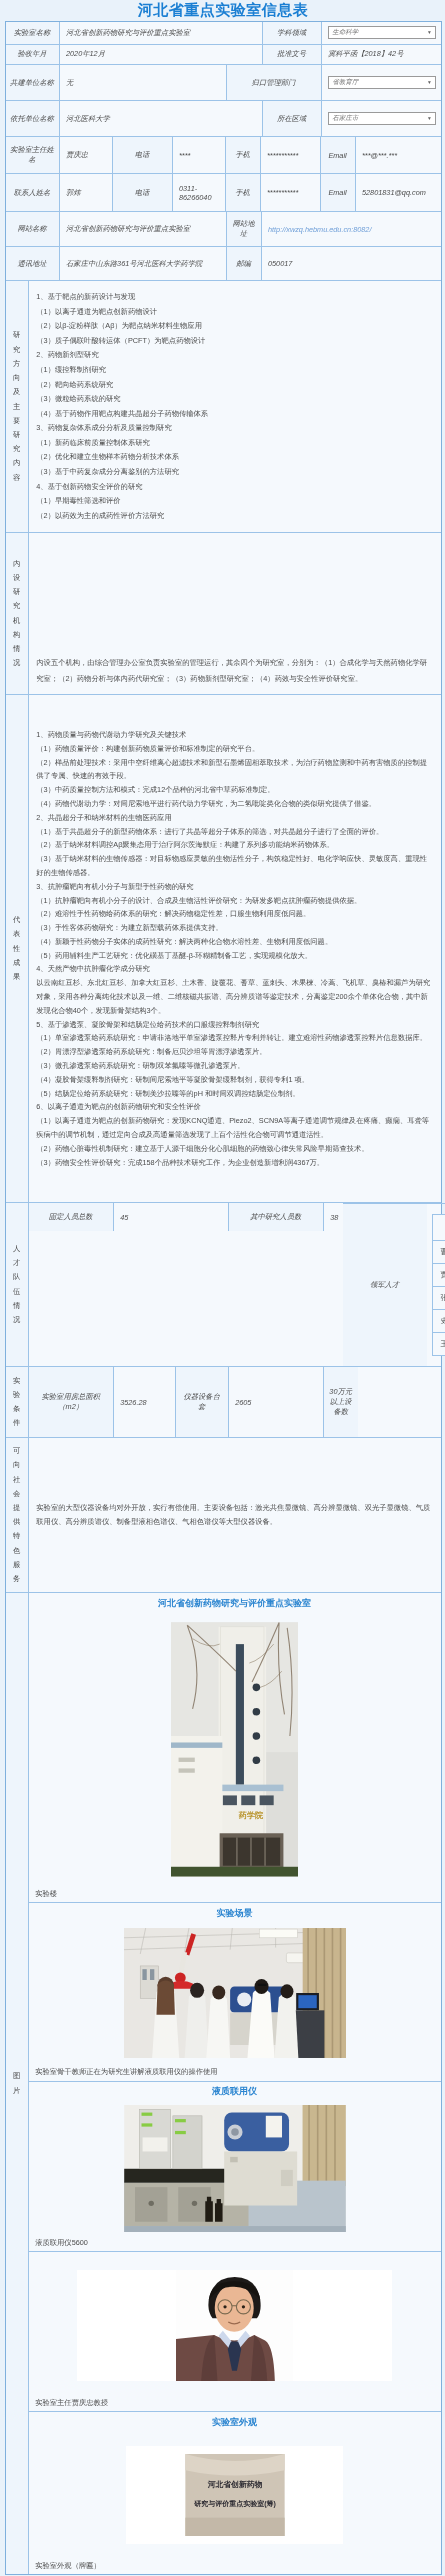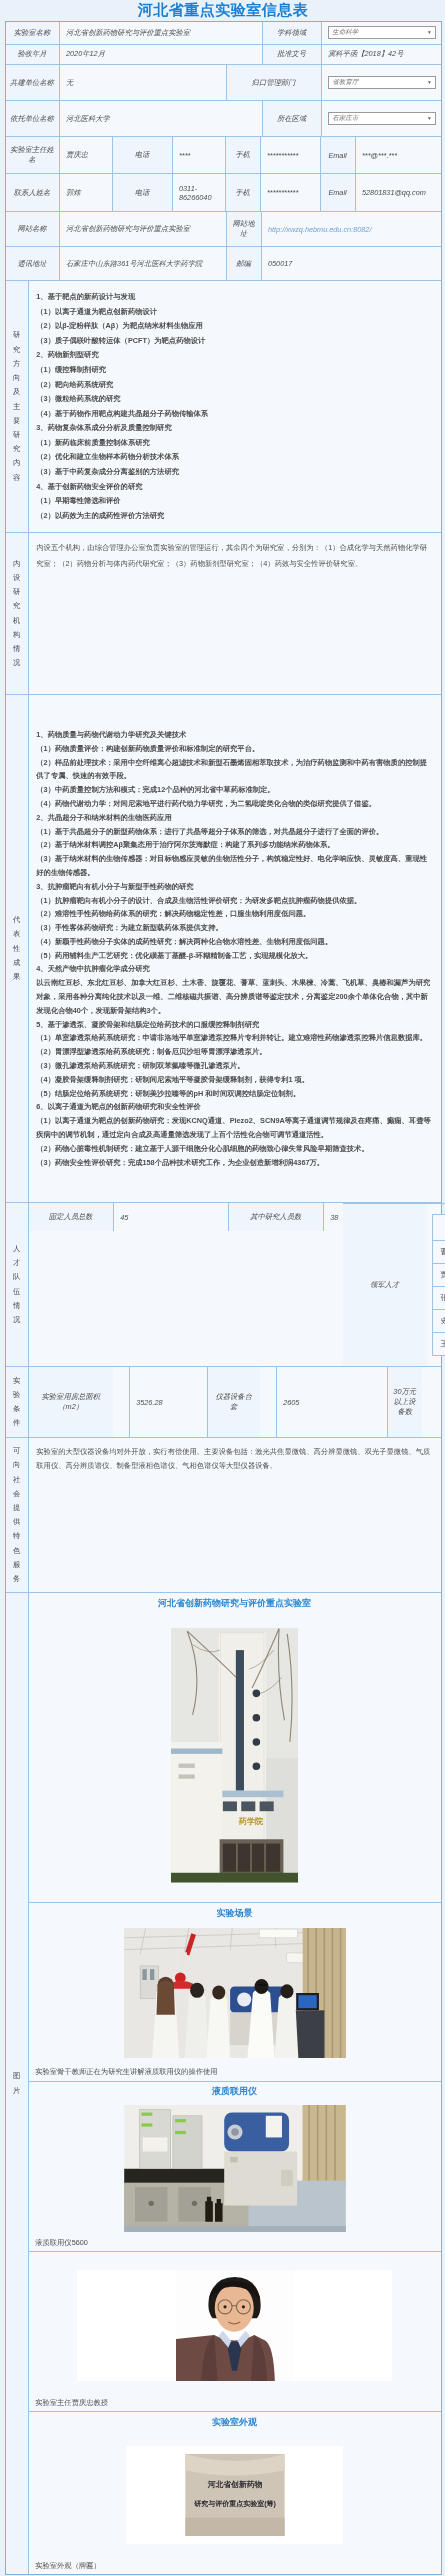--- a/index.html
+++ b/index.html
@@ -26,21 +26,21 @@
     border-left:0.5px solid #9cc3e8;box-sizing:border-box;
     display:flex;align-items:center;justify-content:center;
     text-align:center;padding:2.2px 4.3px;overflow:hidden;font-style:italic;
   }
   .c.cf{border-left:none;}
   .lab{background:#eef5fc;}
   .val{justify-content:flex-start;text-align:left;padding-left:6.5px;}
   .vcell{flex:0 0 20px;width:20px;display:flex;align-items:center;justify-content:center;padding:2.2px 1.1px;background:#eef5fc;border-left:none;}
   .vcell span{display:block;width:8.1px;word-break:break-all;line-height:1.95;text-align:center;font-size:7.3px;color:#4a4a4a;}
   .content{flex:1;border-left:0.5px solid #9cc3e8;box-sizing:border-box;padding:6.5px 7.6px;overflow:hidden;}
-  .prewrap{white-space:pre-line;line-height:14px;font-weight:bold;}
+  .prewrap{white-space:pre-line;line-height:14px;}
   .selectbox{
     width:100%;height:13px;background:#fff;border:0.5px solid #9a9a9a;
     display:flex;align-items:center;justify-content:space-between;
     padding:0 3.3px;box-sizing:border-box;color:#777;font-size:6.5px;cursor:pointer;
   }
   .selectbox .arrow{font-size:4.9px;color:#666;}
   .link{color:#6f9fd8;word-break:break-all;}
   .subrow{display:flex;box-sizing:border-box;}
   .itbl{width:323px;margin:1.6px 0 1.6px 5.4px;border:0.5px solid #9cc3e8;box-sizing:border-box;background:#f5f9fd;}
   .itbl .irow{display:flex;border-top:0.5px solid #9cc3e8;height:22px;}
@@ -163,21 +163,21 @@
 4、基于创新药物安全评价的研究
 （1）早期毒性筛选和评价
 （2）以药效为主的成药性评价方法研究</div>
     </div>
   </div>
 
   <div class="row" style="height:162px">
     <div class="vcell">
         <span>内设研究机构情况</span>
       </div>
-    <div class="content" style="display:flex;align-items:flex-start">
+    <div class="content" style="display:flex;align-items:flex-end">
       <div style="line-height:16.3px">内设五个机构，由综合管理办公室负责实验室的管理运行，其余四个为研究室，分别为：（1）合成化学与天然药物化学研究室；（2）药物分析与体内药代研究室；（3）药物新剂型研究室；（4）药效与安全性评价研究室。</div>
     </div>
   </div>
 
   <div class="row" style="height:508px">
     <div class="vcell">
         <span>代表性成果</span>
       </div>
     <div class="content" style="display:flex;align-items:center">
       <div class="prewrap" style="line-height:13.8px">1、药物质量与药物代谢动力学研究及关键技术
@@ -264,34 +264,34 @@
           </div>
         </div>
       </div>
     </div>
   </div>
 
   <div class="row" style="height:71px">
     <div class="vcell">
         <span>实验条件</span>
       </div>
-    <div style="flex:1;display:flex;border-left:0.5px solid #9cc3e8;box-sizing:border-box;gap:16px;">
+    <div style="flex:1;display:flex;border-left:0.5px solid #9cc3e8;box-sizing:border-box;">
       <div class="c cf lab" style="flex:0 0 84px">实验室用房总面积（m2）</div>
       <div class="c val" style="flex:0 0 62px">3526.28</div>
       <div class="c lab" style="flex:0 0 53px">仪器设备台套</div>
       <div class="c val" style="flex:0 0 95px">2605</div>
       <div class="c lab" style="flex:0 0 35px">30万元以上设备数</div>
     </div>
   </div>
 
   <div class="row" style="height:155px">
     <div class="vcell">
         <span>可向社会提供特色服务</span>
       </div>
-    <div class="content" style="display:flex;">
+    <div class="content" style="display:flex;align-items:center">
       <div style="line-height:14.6px">实验室的大型仪器设备均对外开放，实行有偿使用。主要设备包括：激光共焦显微镜、高分辨显微镜、双光子显微镜、气质联用仪、高分辨质谱仪、制备型液相色谱仪、气相色谱仪等大型仪器设备。</div>
     </div>
   </div>
 
   <div class="row" style="height:982px">
     <div class="vcell">
         <span>图片</span>
       </div>
     <div style="flex:1;border-left:0.5px solid #9cc3e8;box-sizing:border-box;display:flex;flex-direction:column;">
 
@@ -320,20 +320,21 @@
             <rect x="90" y="390" width="118" height="70" fill="#6a6156"></rect>
             <rect x="96" y="398" width="106" height="52" fill="#3c362e"></rect>
             <line x1="122" y1="398" x2="122" y2="450" stroke="#8a8276" stroke-width="2"></line>
             <line x1="148" y1="398" x2="148" y2="450" stroke="#8a8276" stroke-width="2"></line>
             <line x1="174" y1="398" x2="174" y2="450" stroke="#8a8276" stroke-width="2"></line>
             <rect x="0" y="452" width="235" height="18" fill="#41542f"></rect>
             <path d="M30,5 Q60,80 40,160 M30,5 Q90,60 120,90 M200,0 Q195,90 210,170 M200,0 Q170,70 150,110 M215,10 Q230,110 220,210" stroke="#7a6a58" stroke-width="2" fill="none" opacity="0.8"></path>
             <path d="M40,30 q30,20 50,10 M190,40 q-25,30 -45,35 M205,90 q-20,25 -40,30" stroke="#8a7a64" stroke-width="1.5" fill="none" opacity="0.7"></path>
           </svg>
         </div>
+        <div class="pcaption">实验楼</div>
       </div>
 
       <div class="pcell" style="height:182px">
         <div class="ptitle">实验场景</div>
         <div class="pimgwrap">
           <svg width="222" height="130" viewBox="0 0 410 240">
             <rect width="410" height="240" fill="#e9e7e3"></rect>
             <g stroke="#b9b6b0" stroke-width="1">
               <line x1="0" y1="18" x2="410" y2="6"></line>
                 <line x1="0" y1="40" x2="410" y2="26"></line>

